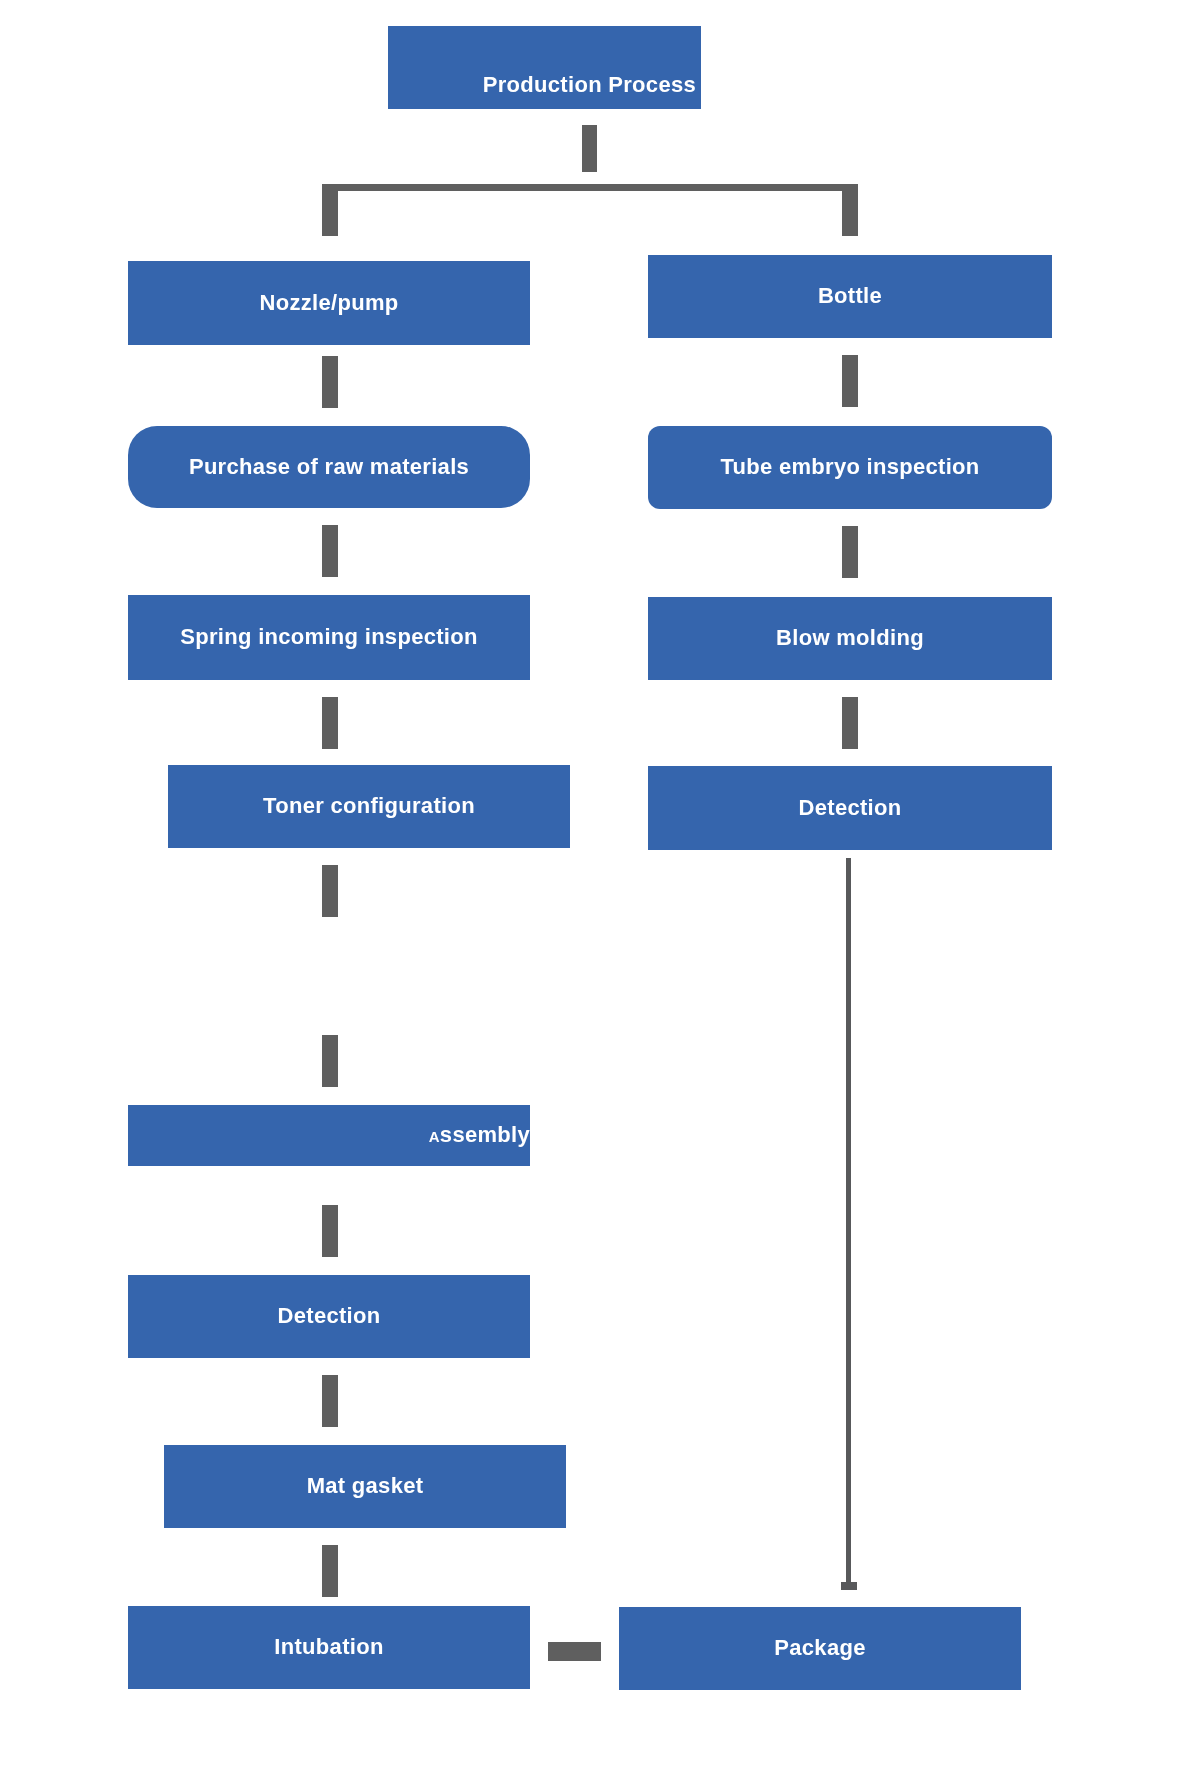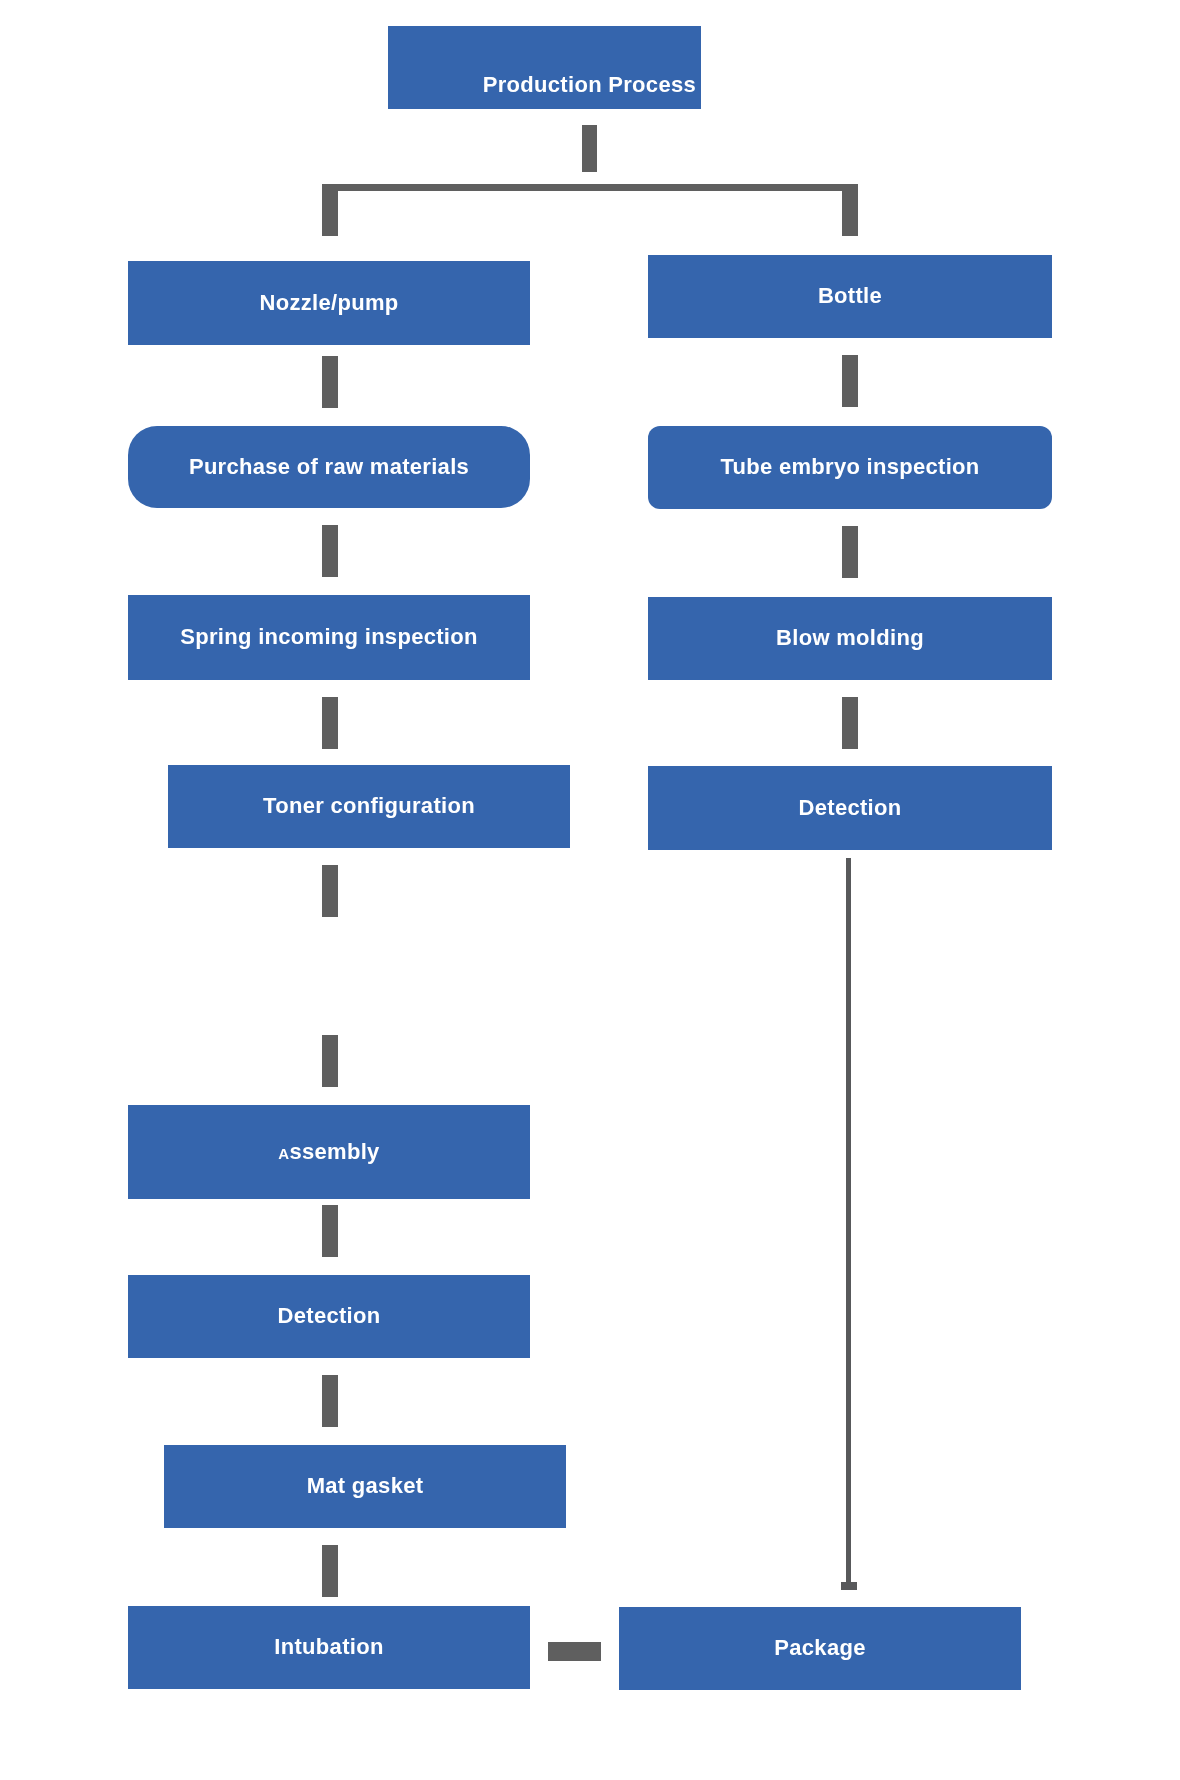--- a/index.html
+++ b/index.html
@@ -71,21 +71,21 @@
   </div>
   <div class="node" style="left:128px; top:426px; width:402px; height:82px;border-radius:29px;">
     <span class="node-label">Purchase of raw materials</span>
   </div>
   <div class="node" style="left:128px; top:595px; width:402px; height:85px;justify-content:flex-end;">
     <span class="node-label">Spring incoming inspection</span>
   </div>
   <div class="node" style="left:128px; top:765px; width:402px; height:83px;margin-left:40px;">
     <span class="node-label">Toner configuration</span>
   </div>
-  <div class="node smallcap-first" style="left:128px; top:1105px; width:402px; height:94px;">
+  <div class="node smallcap-first" style="left:128px; top:1105px; width:402px; height:61px;text-align:right;">
     <span class="node-label">Assembly</span>
   </div>
   <div class="node" style="left:128px; top:1275px; width:402px; height:83px;">
     <span class="node-label">Detection</span>
   </div>
   <div class="node" style="left:128px; top:1445px; width:402px; height:83px;margin-left:36px;">
     <span class="node-label">Mat gasket</span>
   </div>
   <div class="node" style="left:128px; top:1606px; width:402px; height:83px;">
     <span class="node-label">Intubation</span>

